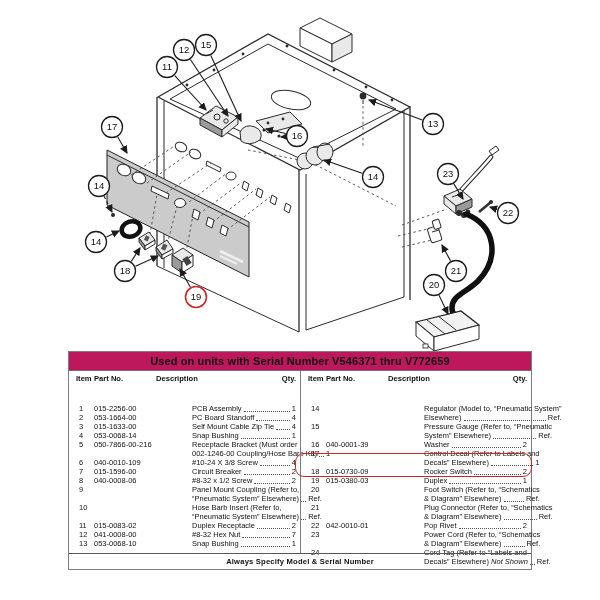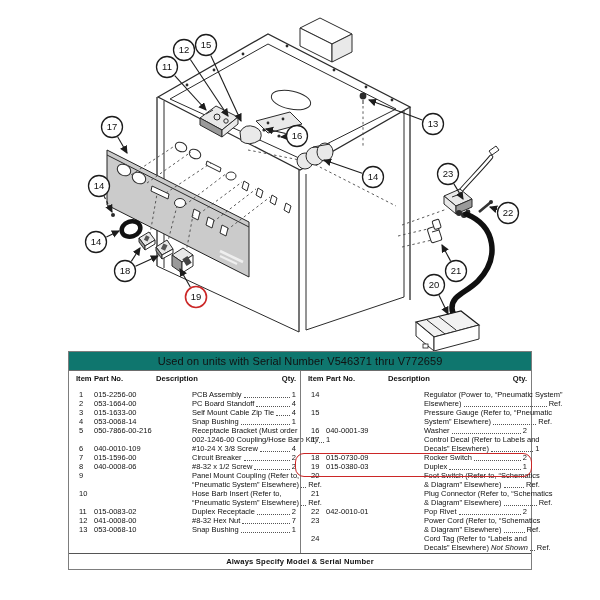--- a/index.html
+++ b/index.html
@@ -18,29 +18,29 @@
   .cable{fill:none;stroke:#101010;stroke-width:5.5;stroke-linecap:round;}
   .cordout{fill:none;stroke:#222;stroke-width:4.6;stroke-linecap:round;}
   .cordin{fill:none;stroke:#fff;stroke-width:2.6;stroke-linecap:round;}
   .co-circ{fill:#fff;stroke:#1c1c1c;stroke-width:1.3;}
   .co-circ.red{stroke:#cb2727;stroke-width:1.6;}
   .co-txt{font:9.5px "Liberation Sans", sans-serif;fill:#111;}
   .co-ln{stroke:#1c1c1c;stroke-width:1.1;fill:none;}
   
   .ptable{position:absolute;left:68px;top:351px;width:464px;height:219px;
           border:1.2px solid #7d7d7d;background:#fff;box-sizing:border-box;}
-  .band{height:18px;background:#0f766e;border-bottom:1.2px solid #6d6d6d;
+  .band{height:18px;background:#be185d;border-bottom:1.2px solid #6d6d6d;
         display:flex;align-items:center;justify-content:center;
-        font-size:11px;font-weight:normal;letter-spacing:.1px;}
+        font-size:11px;font-weight:bold;letter-spacing:.1px;}
   .cols{position:absolute;top:19px;bottom:16px;left:0;right:0;display:flex;}
   .half{width:50%;box-sizing:border-box;padding:3px 4px 0 7px;position:relative;
         font-size:7.5px;line-height:9px;}
   .half + .half{border-left:1px solid #7d7d7d;}
   .col-head{display:grid;grid-template-columns:18px 62px 1fr;font-weight:bold;
-            margin-bottom:7px;font-size:7.6px;}
+            margin-bottom:21px;font-size:7.6px;}
   .col-head .h-dq{display:flex;justify-content:space-between;}
   .entry{display:grid;grid-template-columns:18px 62px 1fr;}
   .c-item{text-align:left;padding-left:3px;}
   .dline{display:flex;align-items:flex-start;}
   .dtext{white-space:nowrap;padding-left:36px;}
   .leader{flex:1 1 auto;min-width:5px;height:7px;border-bottom:1px dotted #555;margin:0 2px;}
   .qv{text-align:right;white-space:nowrap;}
   .hl{position:absolute;border:1.8px solid #cb2727;border-radius:9px;
       pointer-events:none;}
   .tfoot{position:absolute;left:0;right:0;bottom:0;height:15px;border-top:1px solid #555;
@@ -468,21 +468,21 @@
           <span class="h-dq">
             <span>Description</span>
             <span>Qty.</span>
           </span>
         </div>
       <div class="entry">
             <div class="c-item">14</div>
             <div class="c-part"></div>
             <div class="c-desc">
               <div class="dline">
-                <span class="dtext">Regulator (Power to, “Pneumatic System”</span>
+                <span class="dtext">Regulator (Model to, “Pneumatic System”</span>
               </div>
               <div class="dline">
                 <span class="dtext">Elsewhere)</span>
                 <span class="leader"></span>
                 <span class="qv">Ref.</span>
               </div>
             </div>
           </div>
           <div class="entry">
             <div class="c-item">15</div>

